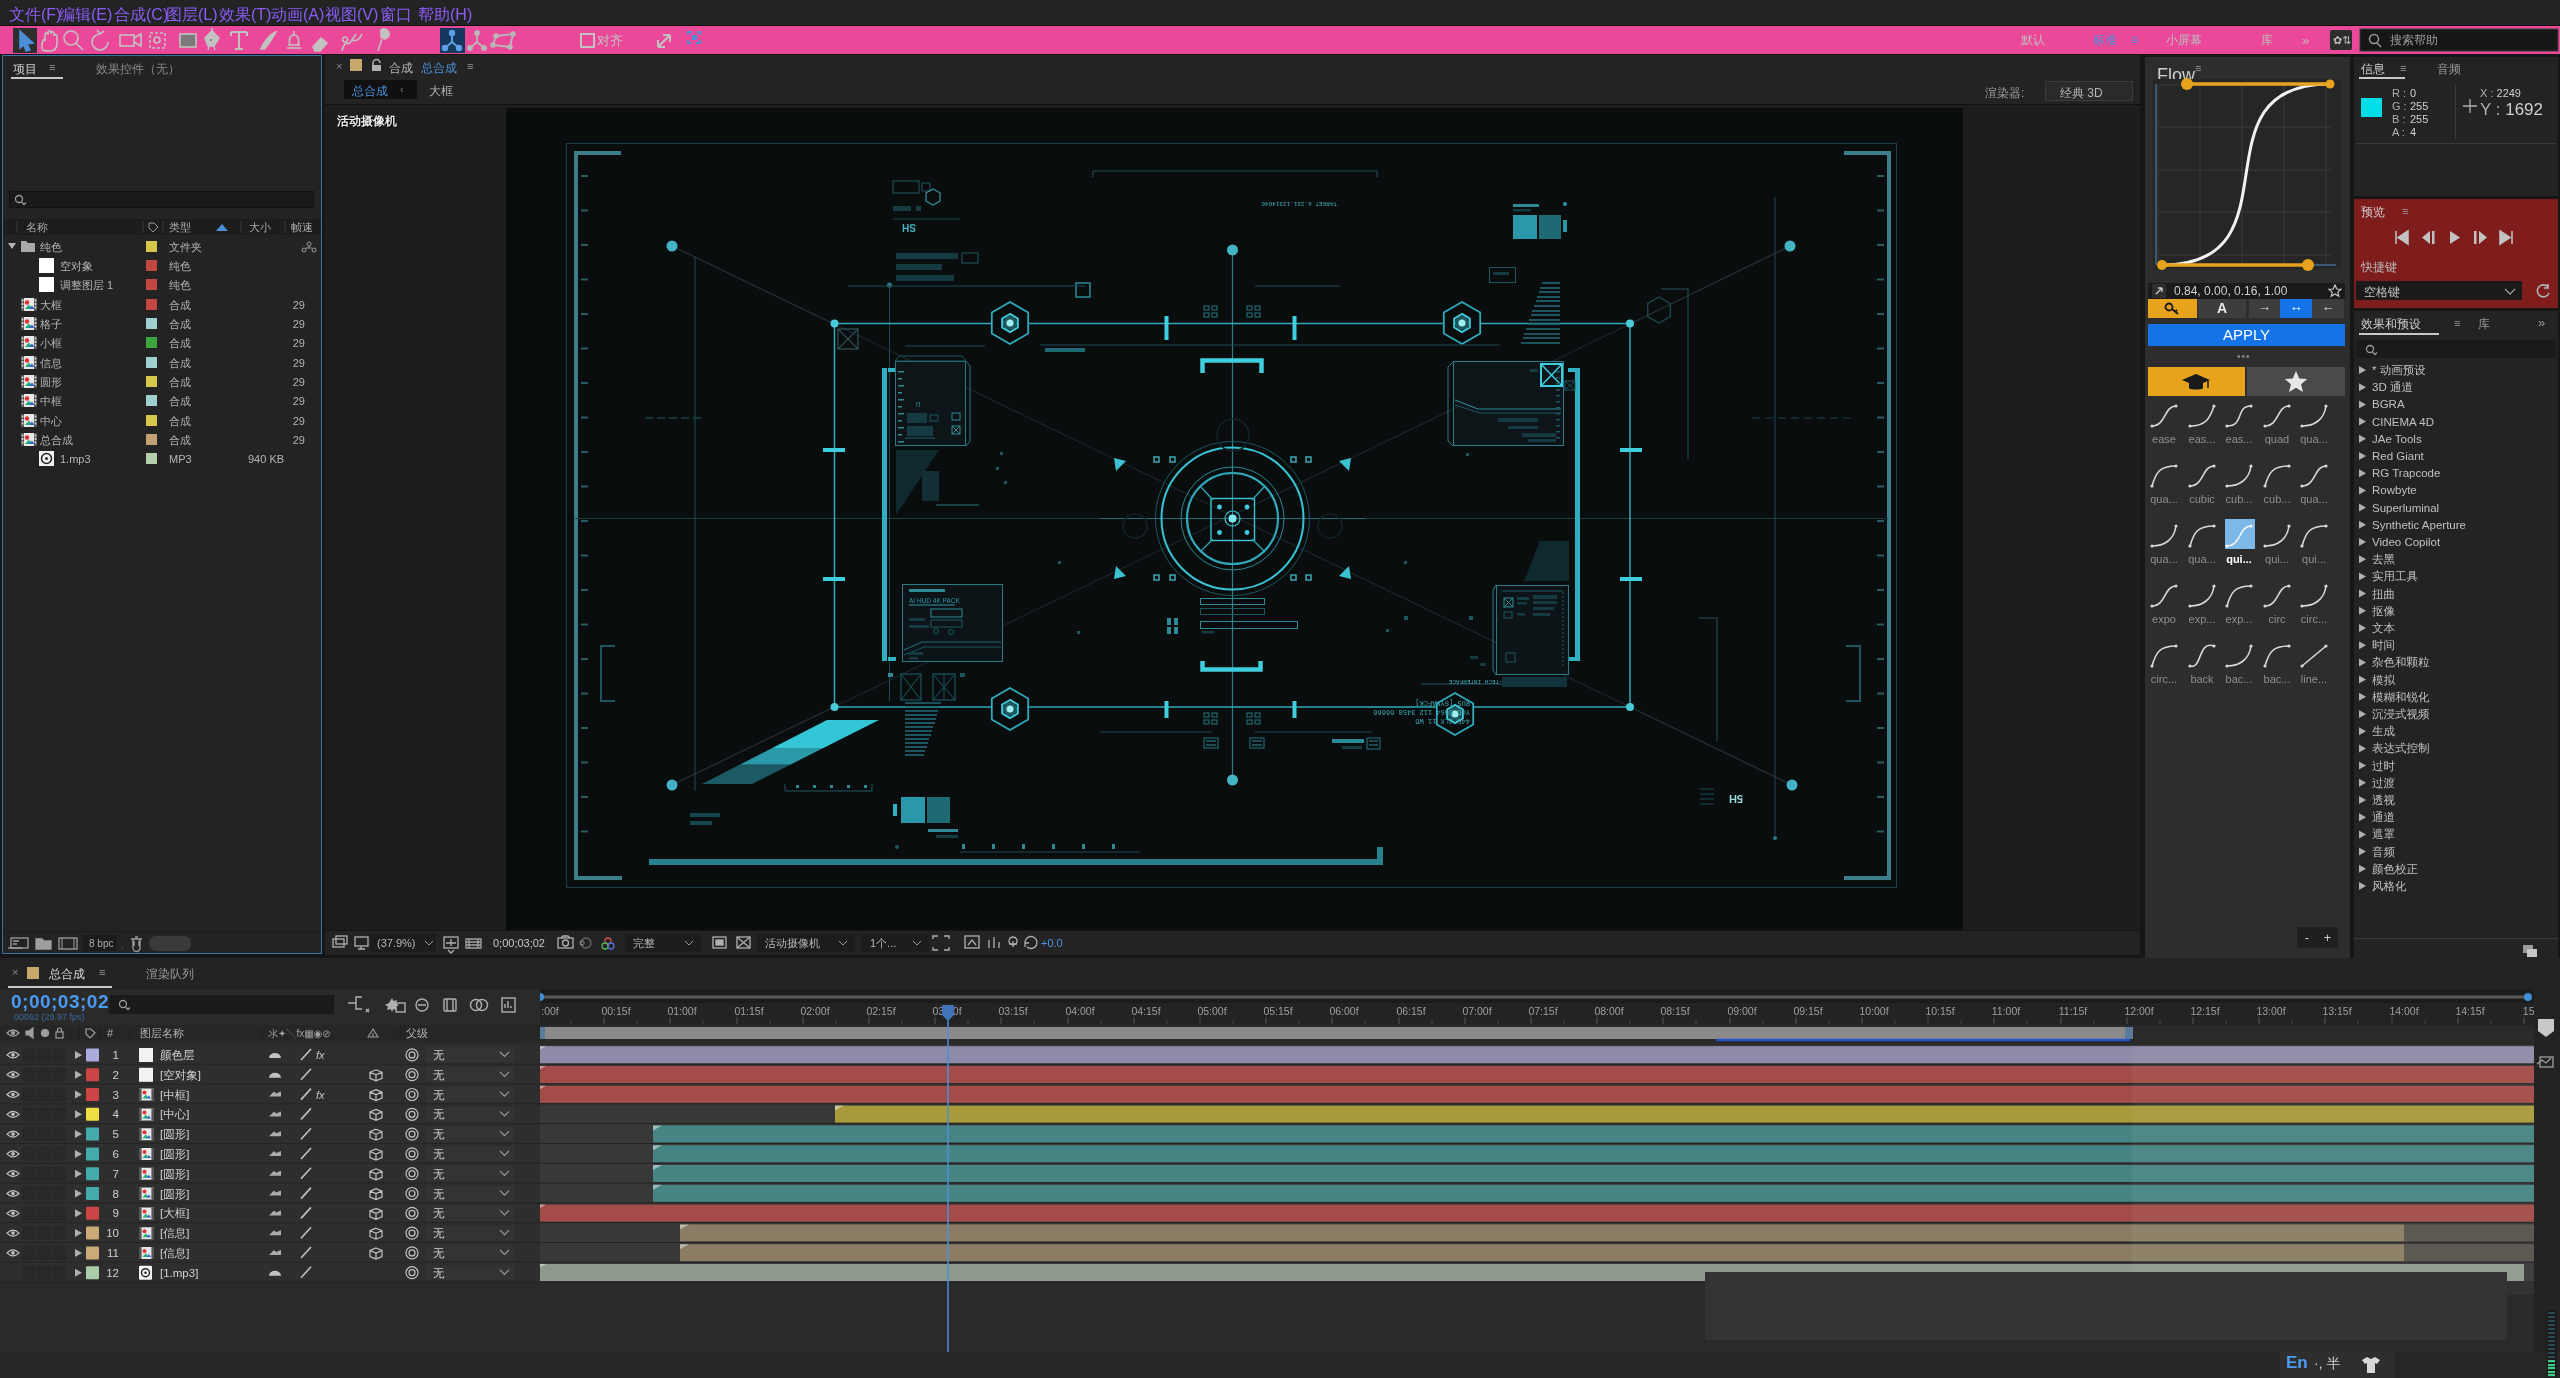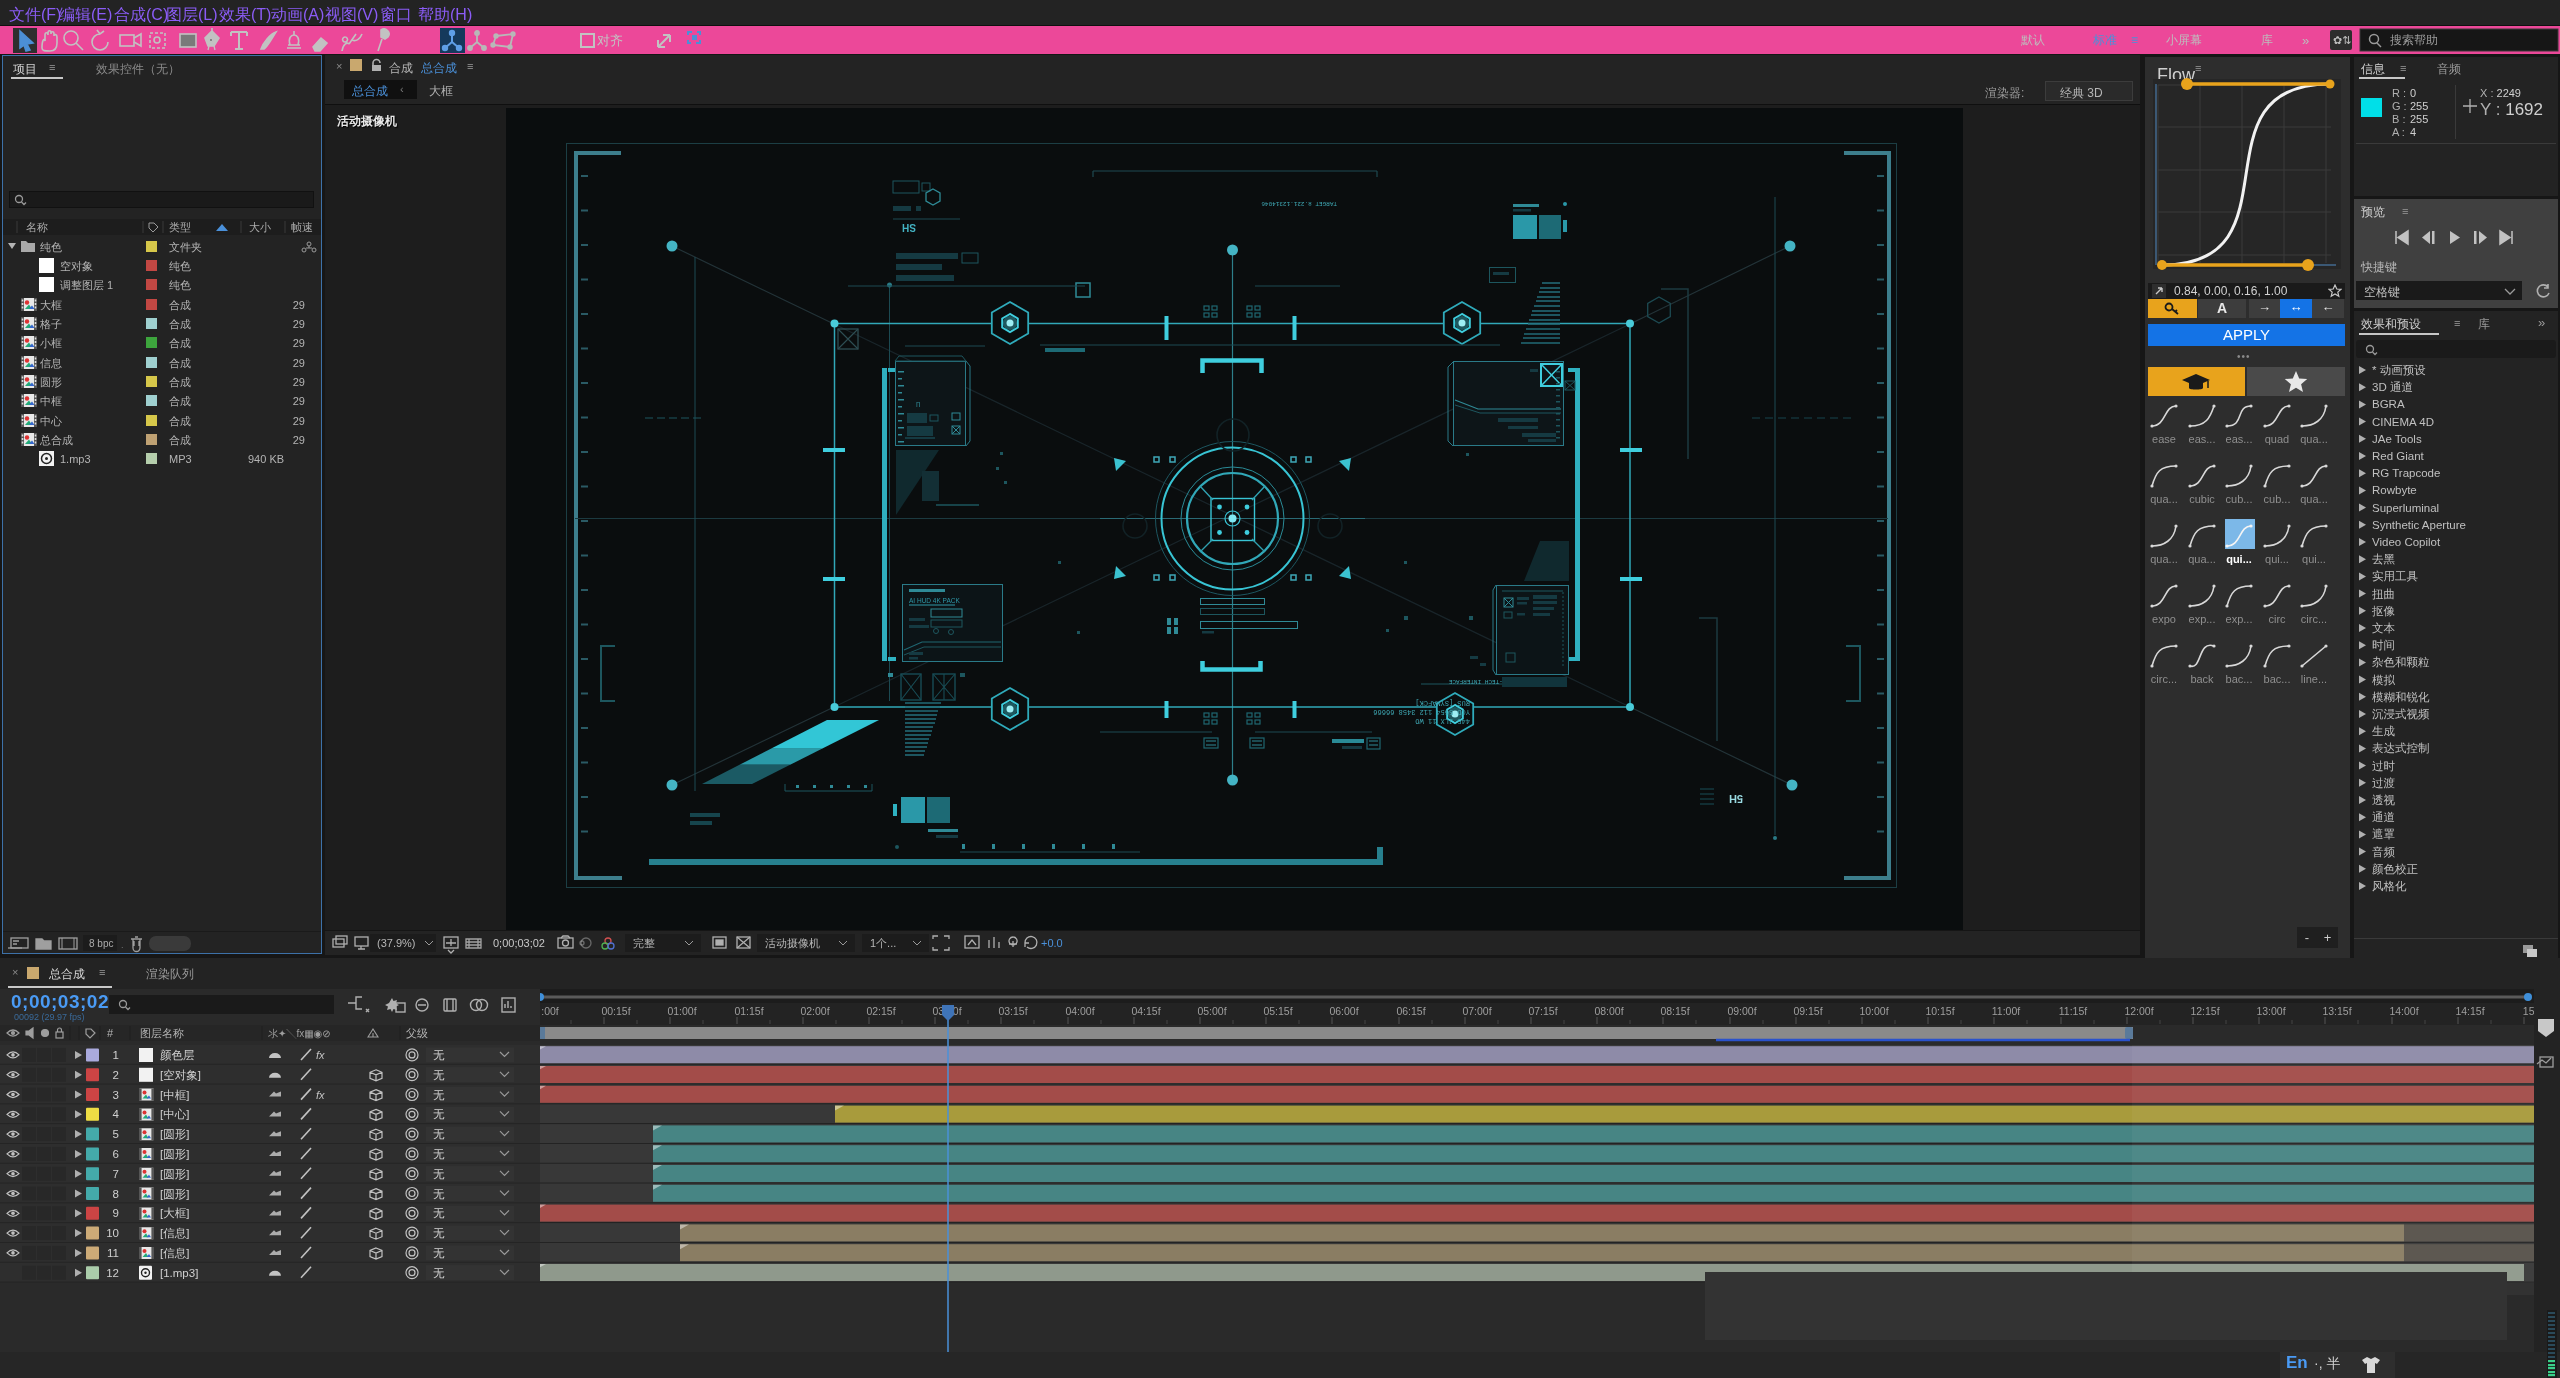--- a/index.html
+++ b/index.html
@@ -939,21 +939,21 @@
       <span class="abs" style="left:56px;top:56px;color:#cfcfcf;font-size:11px">255</span>
       <span class="abs" style="left:56px;top:69px;color:#cfcfcf;font-size:11px">4</span>
       <div class="abs" style="left:101px;top:28px;width:1px;height:54px;background:#3a3a3a"></div>
       <span class="abs" style="left:126px;top:30px;color:#b0b0b0;font-size:11px">X : <span style="color:#cfcfcf">2249</span></span>
       <span class="abs" style="left:126px;top:43px;color:#b0b0b0;font-size:17px">Y : <span style="color:#cfcfcf">1692</span></span>
       <svg class="abs" style="left:108px;top:41px" width="16" height="16">
         <path d="M8 1 V15 M1 8 H15" stroke="#b0b0b0" stroke-width="1.3"></path>
       </svg>
       <div class="abs" style="left:2px;top:86px;width:200px;height:1px;background:#3a3a3a"></div>
     </div>
-    <div class="panel" style="left:2354px;top:199px;width:204px;height:109px;background:#404040">
+    <div class="panel" style="left:2354px;top:199px;width:204px;height:109px;background:#7f1d1d">
       <span class="abs" style="left:7px;top:5px;color:#d0d0d0;font-size:12px">预览</span>
       <span class="abs" style="left:48px;top:6px;color:#9a9a9a;font-size:11px">≡</span>
       <svg class="abs" style="left:40px;top:30px" width="130" height="18">
         <g fill="#c2c2c2">
           <path d="M2 2 v13 M14 2 L4 8.5 L14 15 Z" stroke="#c2c2c2" stroke-width="1.5"></path>
           <path d="M36 2 L28 8.5 L36 15 Z"></path>
           <rect x="38" y="2" width="2.5" height="13"></rect>
           <path d="M56 2 L66 8.5 L56 15 Z"></path>
           <rect x="80" y="2" width="2.5" height="13"></rect>
           <path d="M85 2 L93 8.5 L85 15 Z"></path>

